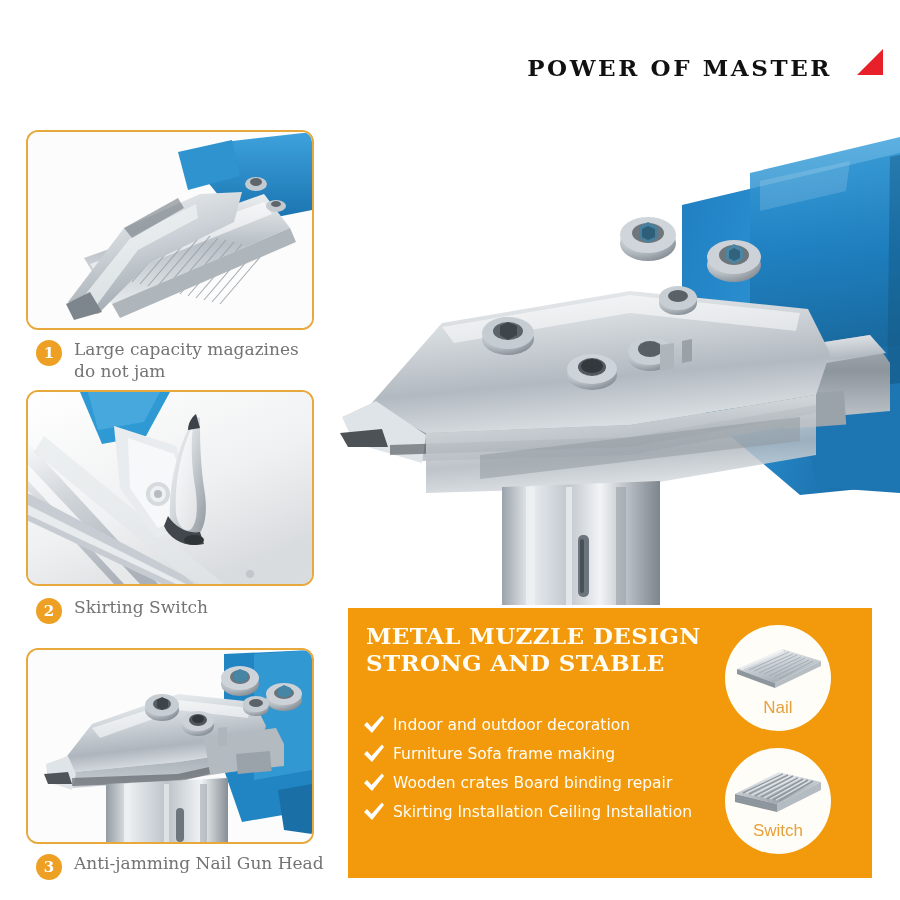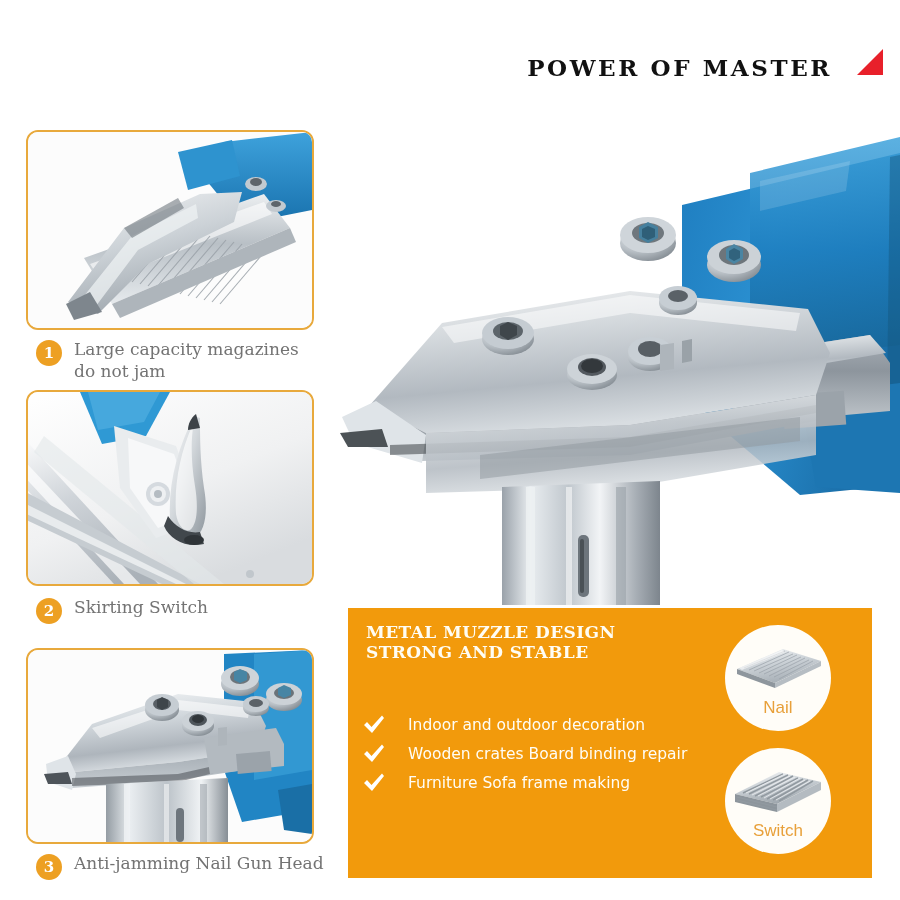--- a/index.html
+++ b/index.html
@@ -92,33 +92,33 @@
     position: absolute;
     left: 348px; top: 608px;
     width: 524px; height: 270px;
     background: #f29a0c;
   }
   #promo-headline {
     position: absolute; left: 18px; top: 14px;
     width: 370px;
     font-family: "DejaVu Serif", serif;
     font-weight: bold;
-    font-size: 17px;
+    font-size: 23px;
     line-height: 1.18;
     letter-spacing: 0.4px;
     color: #fffdf4;
     white-space: pre-line;
   }
   #promo-bullets {
     position: absolute; left: 14px; top: 102px;
     width: 378px;
   }
   .bullet-row {
     display: flex; align-items: center;
-    gap: 22px;
+    gap: 7px;
     height: 29px;
   }
   .check-icon { flex: 0 0 24px; width: 24px; height: 22px; }
   .bullet-text {
     font-family: "DejaVu Sans", sans-serif;
     font-size: 15.5px;
     color: #fffdf6;
     white-space: nowrap;
   }
 
@@ -489,32 +489,40 @@
         </span>
         <span class="bullet-text">Indoor and outdoor decoration</span>
       </div>
 
       <div class="bullet-row">
         <span class="check-icon">
           <svg width="24" height="22" viewBox="0 0 24 22" aria-hidden="true">
             <path d="M2 11 L5 8 L9.5 13 L20 1.5 L22 4 L10 19 Z" fill="#ffffff"></path>
           </svg>
         </span>
-        <span class="bullet-text">Wooden crates Board binding repair</span>
+        <span class="bullet-text">Furniture Sofa frame making</span>
       </div>
 
       <div class="bullet-row">
         <span class="check-icon">
           <svg width="24" height="22" viewBox="0 0 24 22" aria-hidden="true">
             <path d="M2 11 L5 8 L9.5 13 L20 1.5 L22 4 L10 19 Z" fill="#ffffff"></path>
           </svg>
         </span>
-        <span class="bullet-text">Furniture Sofa frame making</span>
+        <span class="bullet-text">Wooden crates Board binding repair</span>
       </div>
 
+      <div class="bullet-row">
+        <span class="check-icon">
+          <svg width="24" height="22" viewBox="0 0 24 22" aria-hidden="true">
+            <path d="M2 11 L5 8 L9.5 13 L20 1.5 L22 4 L10 19 Z" fill="#ffffff"></path>
+          </svg>
+        </span>
+        <span class="bullet-text">Skirting Installation Ceiling Installation</span>
+      </div>
 
     </div>
 
     <div class="product-circle" id="circle-nail" style="left:377px; top:17px;">
       <div class="product-art">
         <svg width="106" height="62" viewBox="0 0 106 62" aria-hidden="true">
           <defs>
             <linearGradient id="nailTop" x1="0" y1="0" x2="0.4" y2="1">
               <stop offset="0" stop-color="#f4f6f7"></stop>
                 <stop offset="0.5" stop-color="#cdd3d8"></stop>

